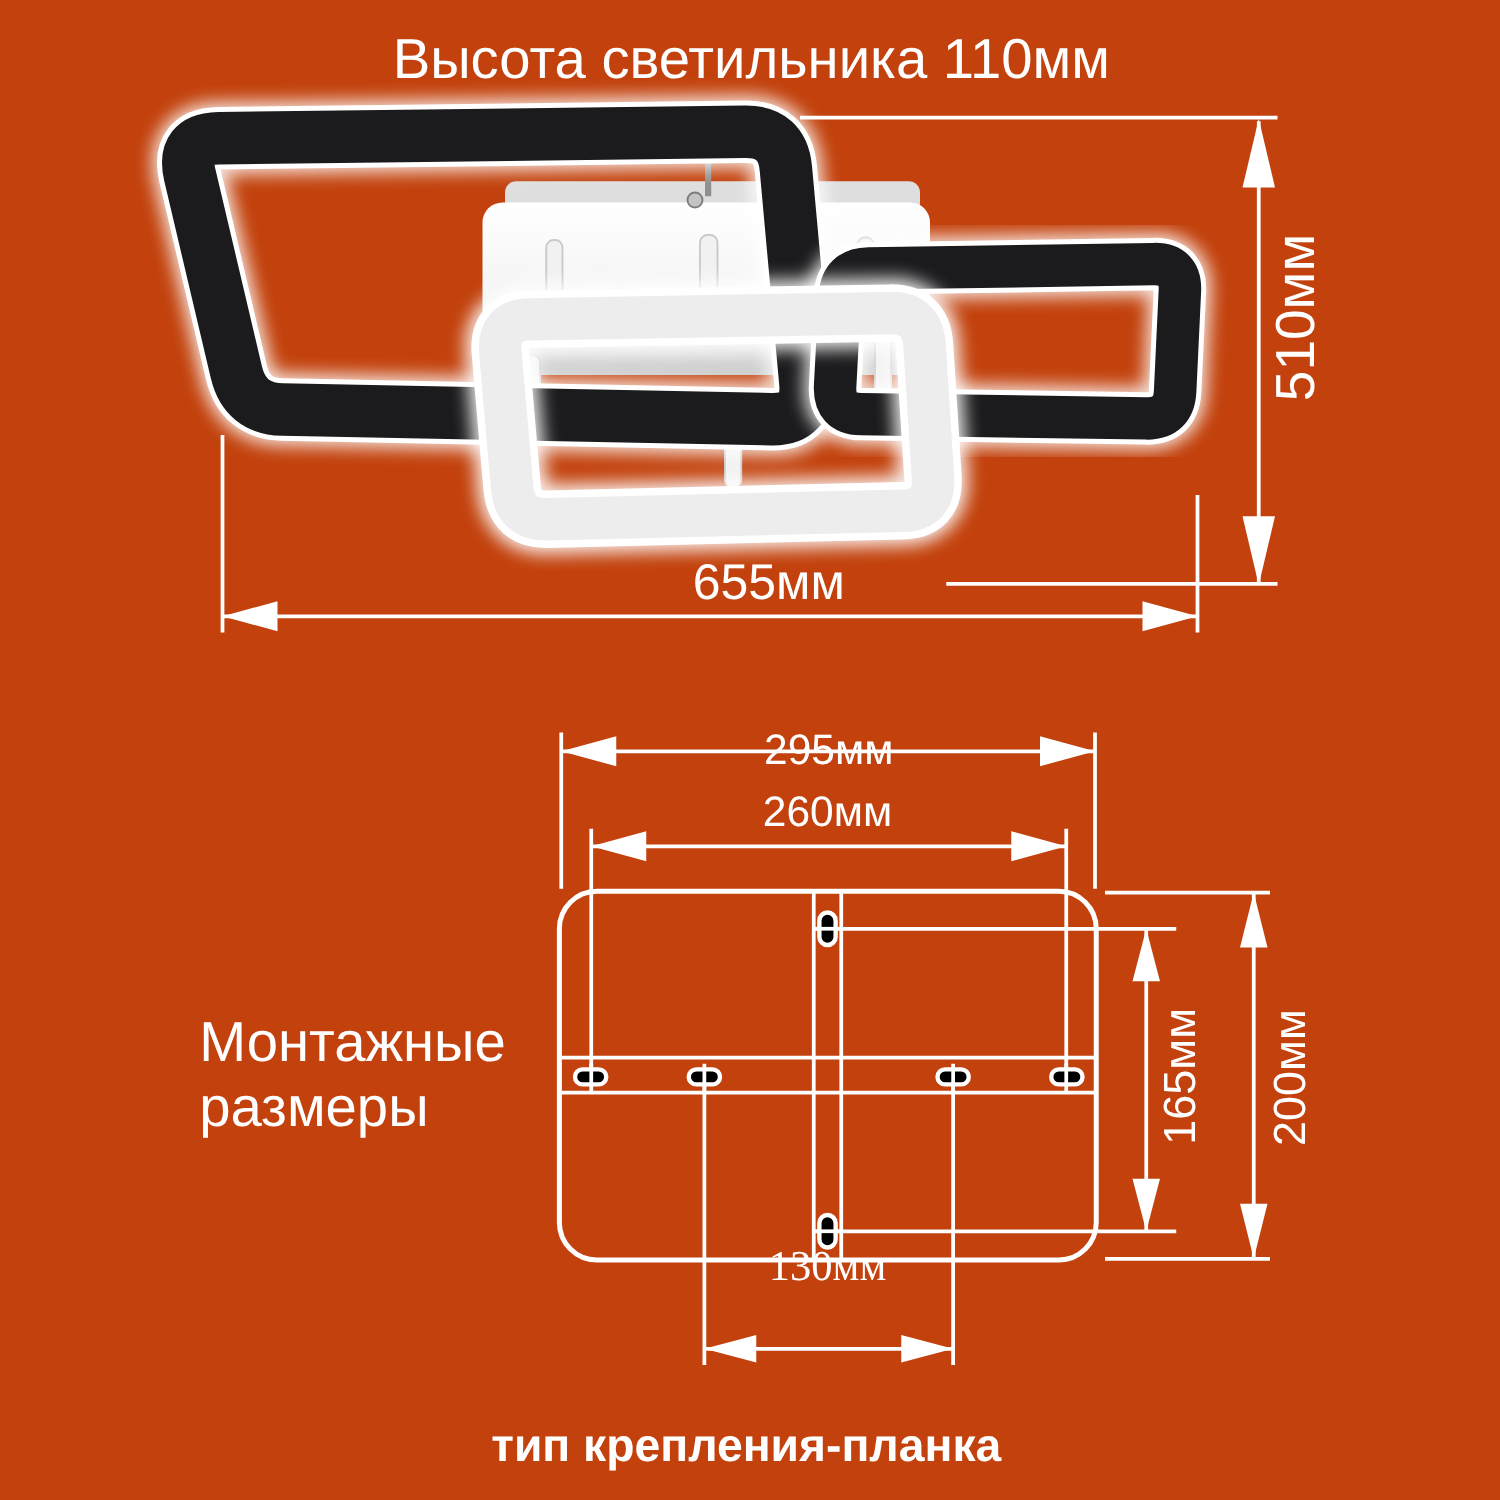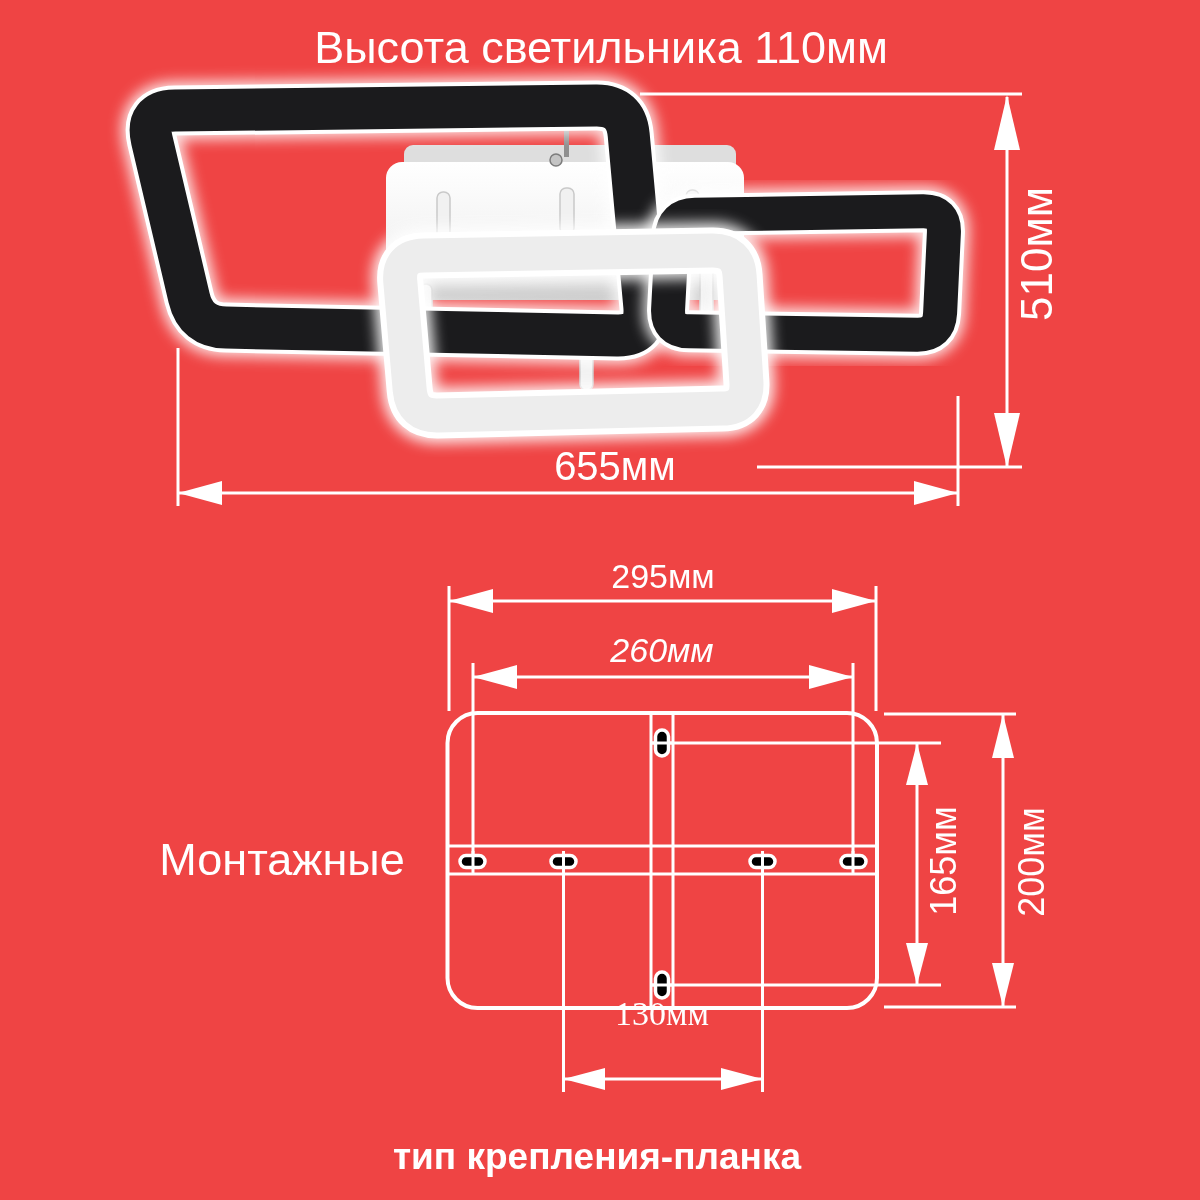--- a/index.html
+++ b/index.html
@@ -1,17 +1,17 @@
 <!DOCTYPE html>
 <html><head>
 <meta charset="utf-8">
 <style>
   html,body{margin:0;padding:0;background:#000;}
   .stage{
-    position:relative;width:1200px;height:1200px;background:#ef4444;
+    position:relative;width:1200px;height:1200px;background:#c2410c;
     font-family:"Liberation Sans","DejaVu Sans",sans-serif;color:#fff;overflow:hidden;
   }
   .stage svg{position:absolute;left:0;top:0;}
   .label{
     position:absolute;white-space:nowrap;color:#fff;
     transform:translate(-50%,-50%);line-height:1;
   }
   .label.rot{transform:translate(-50%,-50%) rotate(-90deg);}
   .title{font-size:45px;}
   .dim-lg{font-size:40px;}
@@ -158,29 +158,30 @@
       <line class="dimline" x1="853" y1="851" x2="853" y2="873"></line>
     </g>
   </svg>
 
   <div class="label title" style="left:601px;top:47px;">Высота светильника 110мм</div>
 
   <div class="label dim-lg" style="left:569px;top:466px;margin-left:46px;">655мм</div>
 
   <div class="label dim-v rot" style="left:1037px;top:254px;">510мм</div>
 
-  <div class="label dim-md" style="left:663px;top:576px;">295мм</div>
+  <div class="label dim-md" style="left:663px;top:600px;">295мм</div>
 
-  <div class="label dim-md" style="left:662px;top:650px;font-style:italic;">260мм</div>
+  <div class="label dim-md" style="left:662px;top:650px;">260мм</div>
 
   <div class="label dim-vr rot" style="left:944px;top:861px;">165мм</div>
 
   <div class="label dim-vr rot" style="left:1032px;top:862px;">200мм</div>
 
   <div class="label dim-md" style="left:662px;top:1014px;font-family:Liberation Serif, serif;">130мм</div>
 
   <div class="label section-label" style="left:282px;top:860px;">
     <div>Монтажные</div>
+    <div>размеры</div>
   </div>
 
   <div class="label caption" style="left:597px;top:1156px;">тип крепления-планка</div>
 
 </div>
 
 </body></html>

